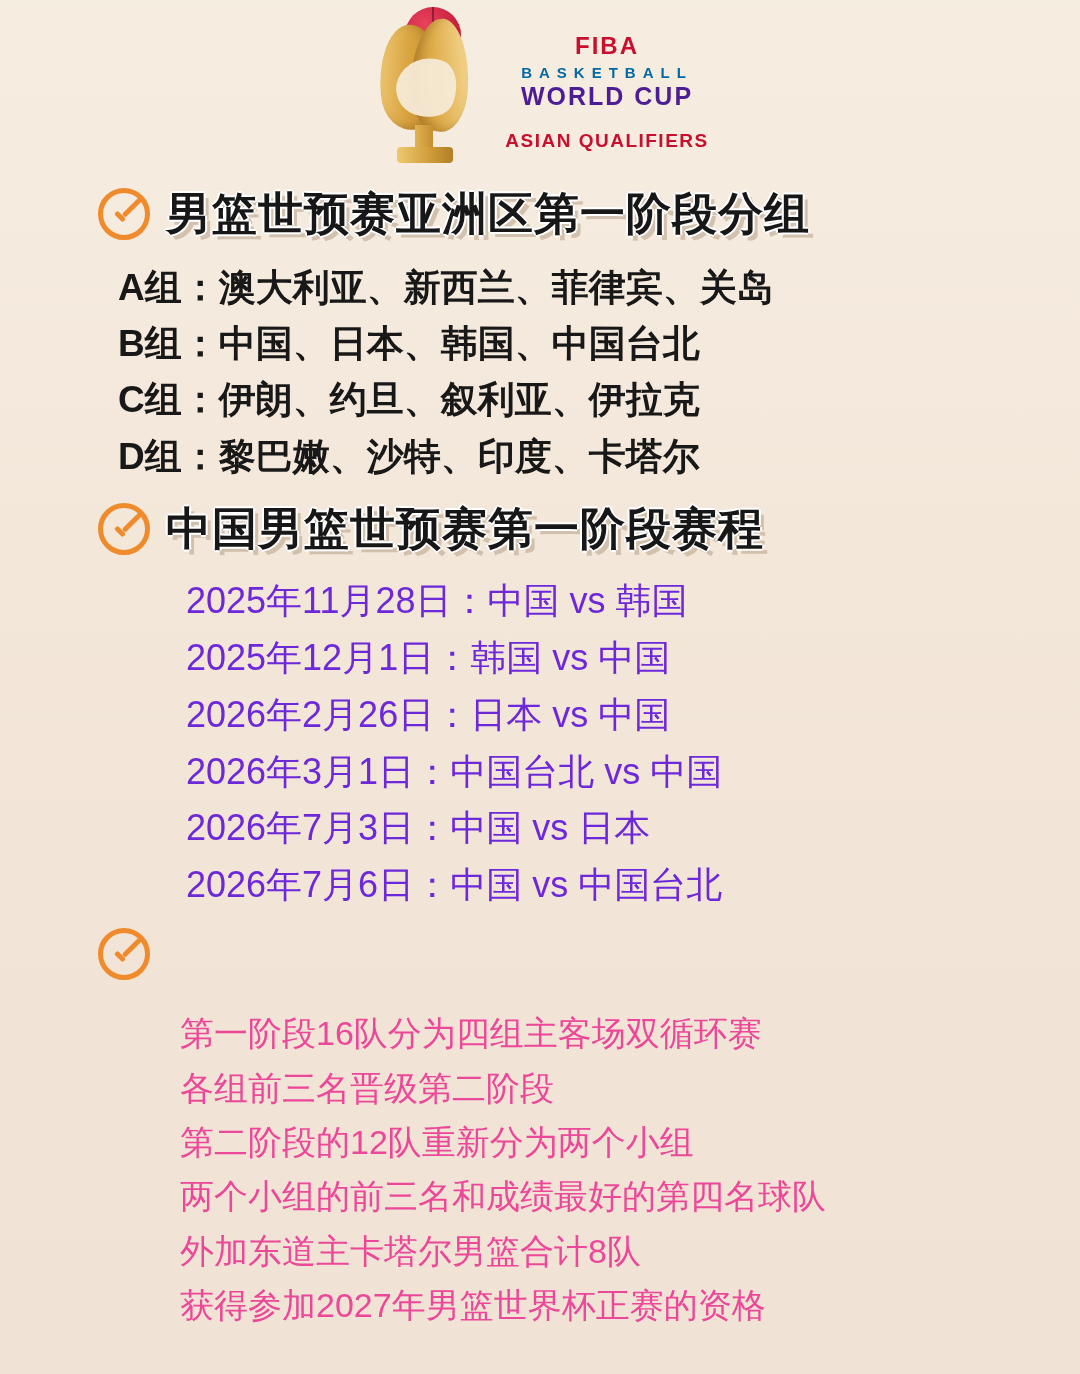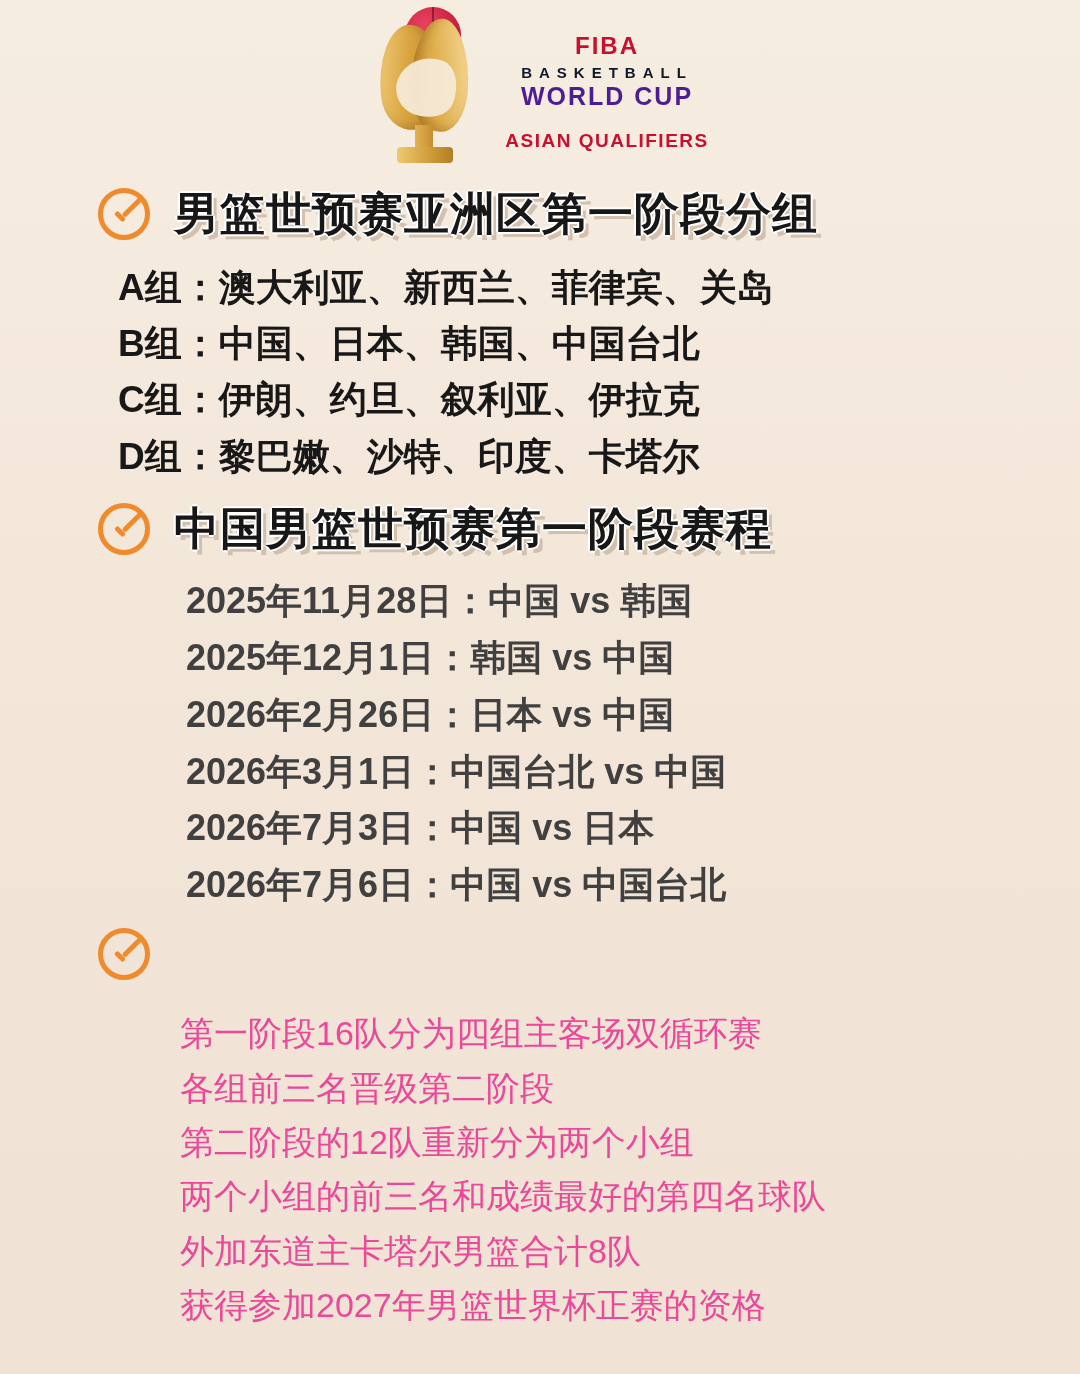--- a/index.html
+++ b/index.html
@@ -113,21 +113,21 @@
   .wordmark .fiba {
     font-weight: 700;
     font-size: 24px;
     letter-spacing: 2px;
     color: #c8102e;
   }
   .wordmark .basketball {
     font-weight: 700;
     font-size: 15px;
     letter-spacing: 7px;
-    color: #0f172a;
+    color: #0369a1;
     margin-top: 7px;
   }
   .wordmark .worldcup {
     font-weight: 700;
     font-size: 25px;
     letter-spacing: 2px;
     color: #4c1d95;
     margin-top: 4px;
   }
   .wordmark .qualifiers {
@@ -135,21 +135,21 @@
     font-size: 19px;
     letter-spacing: 1.5px;
     color: #c8102e;
     margin-top: 22px;
   }
 
   
   .section-head {
     display: flex;
     align-items: center;
-    gap: 24px;
+    gap: 16px;
     padding-left: 98px;
     margin-top: 14px;
   }
   .check-icon {
     flex: 0 0 auto;
     width: 52px;
     height: 52px;
     border-radius: 50%;
     border: 5px solid #ef8b2c;
     box-sizing: border-box;
@@ -205,23 +205,23 @@
     color: #181818;
     white-space: nowrap;
   }
 
   .schedule-list {
     margin-top: 14px;
     padding-left: 186px;
   }
   .schedule-line {
     font-size: 36px;
-    font-weight: 700;
+    font-weight: 400;
     line-height: 1.58;
-    color: #404040;
+    color: #6d28d9;
     white-space: nowrap;
   }
 
   .rules-list {
     margin-top: 26px;
     padding-left: 180px;
   }
   .rules-line {
     font-size: 34px;
     font-weight: 400;

